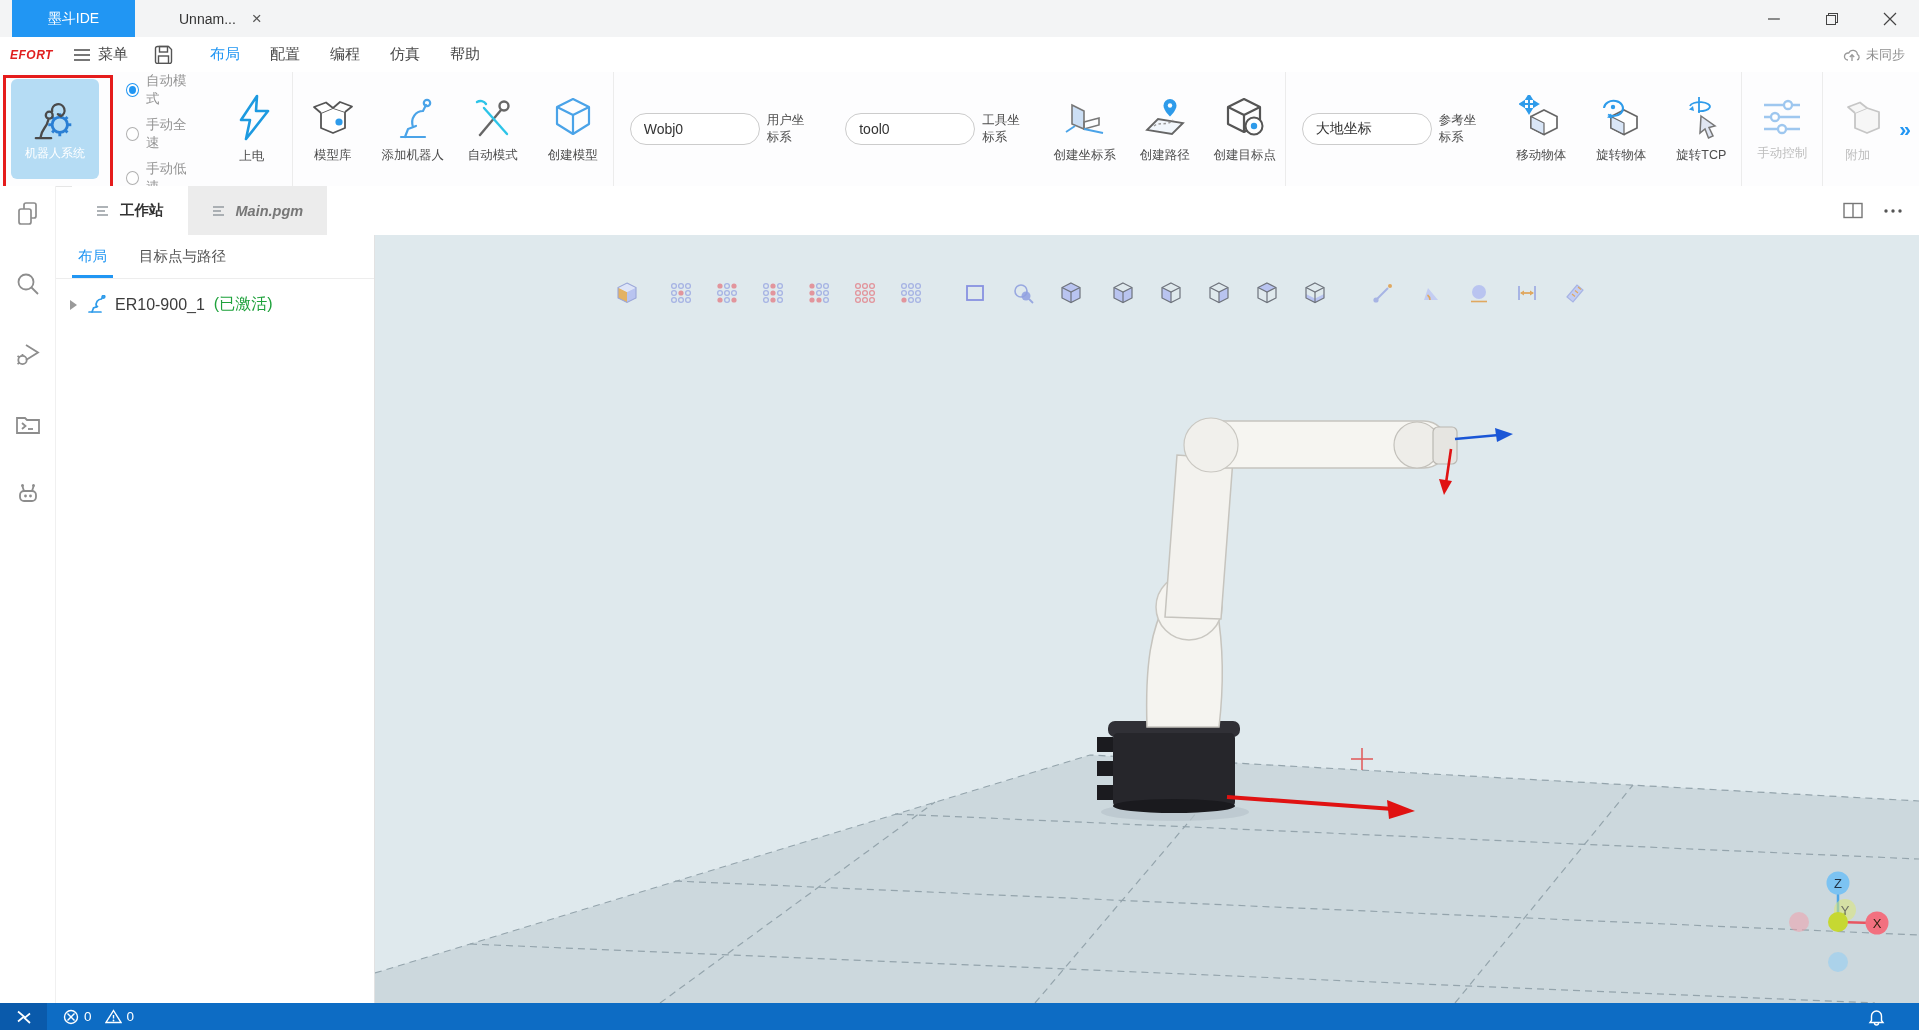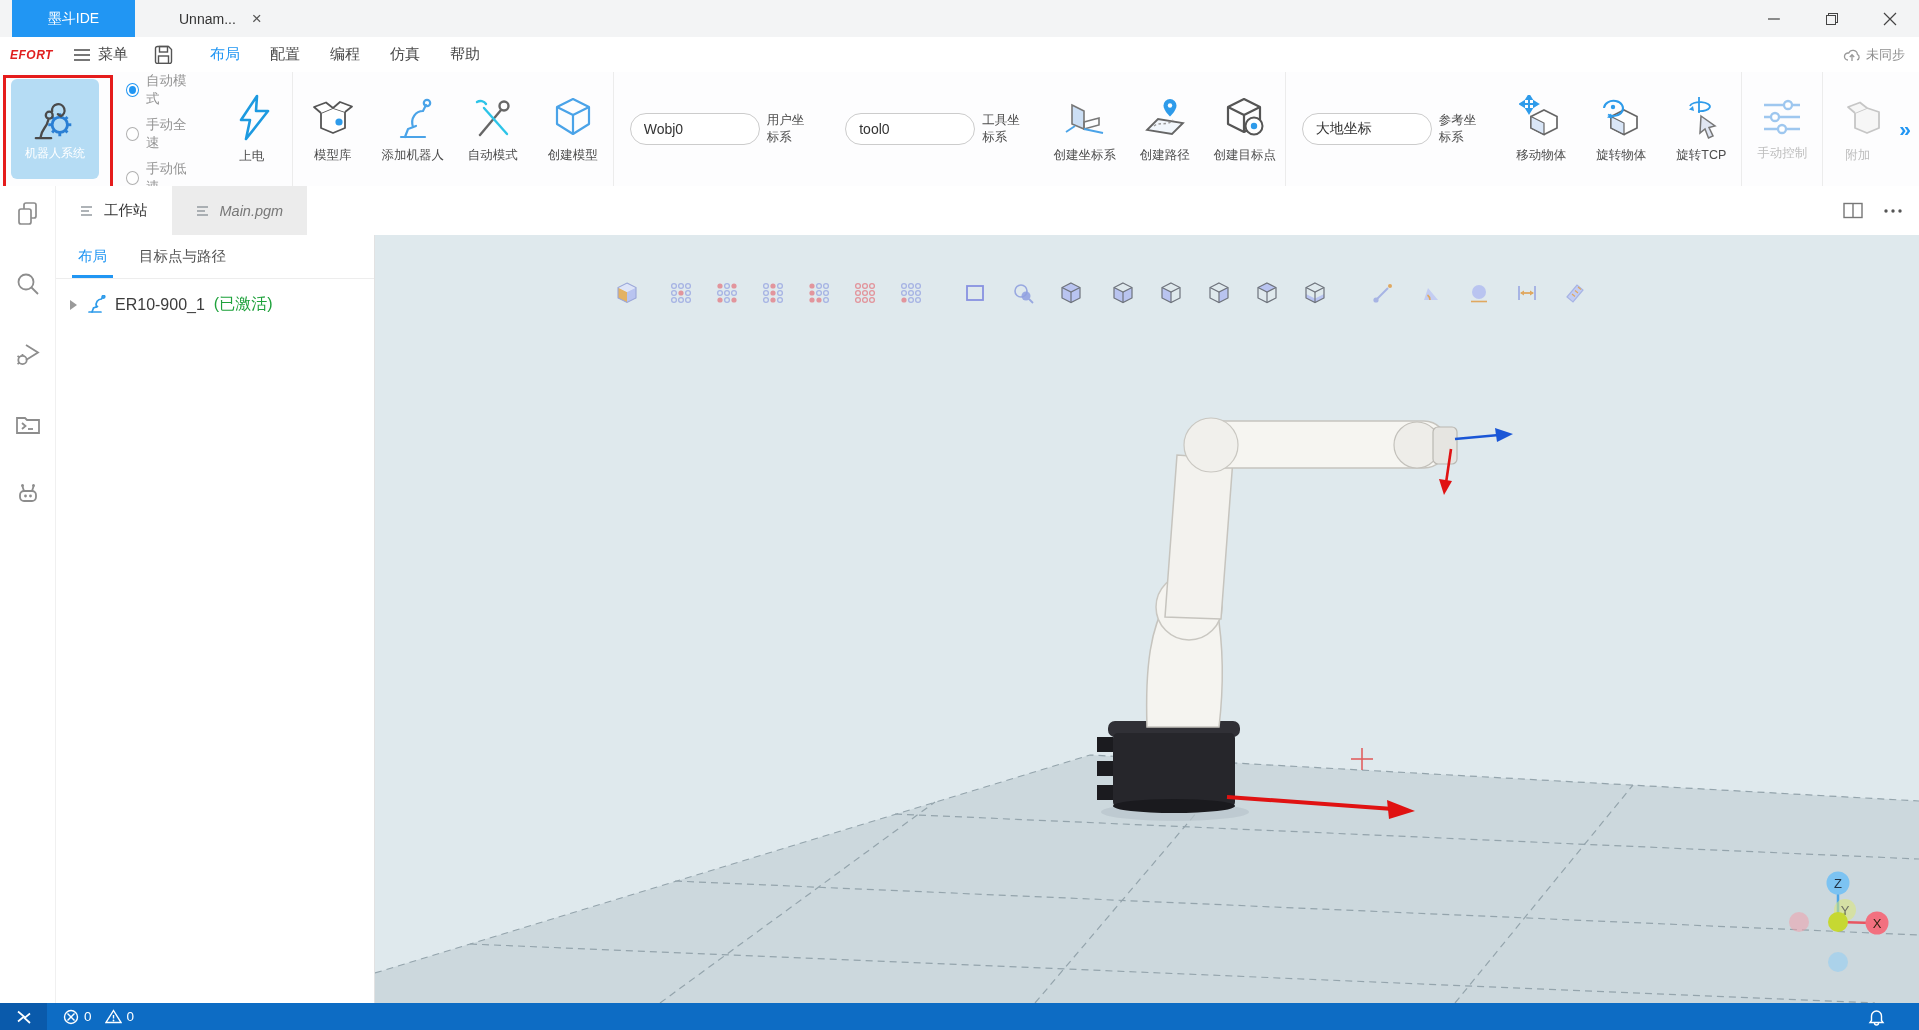--- a/index.html
+++ b/index.html
@@ -46,21 +46,21 @@
   .rbtn{width:80px;height:100%;display:flex;flex-direction:column;align-items:center;justify-content:center;
         gap:6px;font-size:12.5px;color:#4d4d4d;white-space:nowrap;}
   .rbtn.dis{color:#bdbdbd;}
   .rbtn.clip{width:46px;overflow:hidden;align-items:flex-start;padding-left:6px;margin-left:16px;}
   .rinput{display:flex;flex-direction:row;align-items:center;gap:7px;padding:0 16px;font-size:12.5px;color:#4d4d4d;}
   .rinput input{width:102px;height:30px;border:1px solid #ccc;border-radius:16px;padding:0 13px;
                 font-size:14px;color:#333;outline:none;background:#fff;font-family:inherit;}
   .expand{color:#2196f3;font-size:21px;margin:0 8px;align-self:center;font-weight:bold;}
 
   
-  .tabrow{position:absolute;left:56px;top:186px;right:0;height:49px;background:#fff;display:flex;align-items:stretch;}
+  .tabrow{position:absolute;left:72px;top:186px;right:0;height:49px;background:#fff;display:flex;align-items:stretch;font-weight:bold;}
   .ptab{display:flex;align-items:center;gap:9px;padding:0 24px;font-size:14.5px;color:#333;}
   .ptab.inactive{background:#ececec;color:#777;font-style:italic;}
   .tabrow-right{margin-left:auto;display:flex;align-items:center;gap:20px;padding-right:16px;}
 
   
   .sidebar{position:absolute;left:0;top:186px;width:56px;bottom:27px;background:#fff;
            border-right:1px solid #f0f0f0;display:flex;flex-direction:column;align-items:center;
            padding-top:10px;gap:34px;box-sizing:border-box;}
   .sbtn{width:36px;height:36px;display:flex;align-items:center;justify-content:center;}
 

